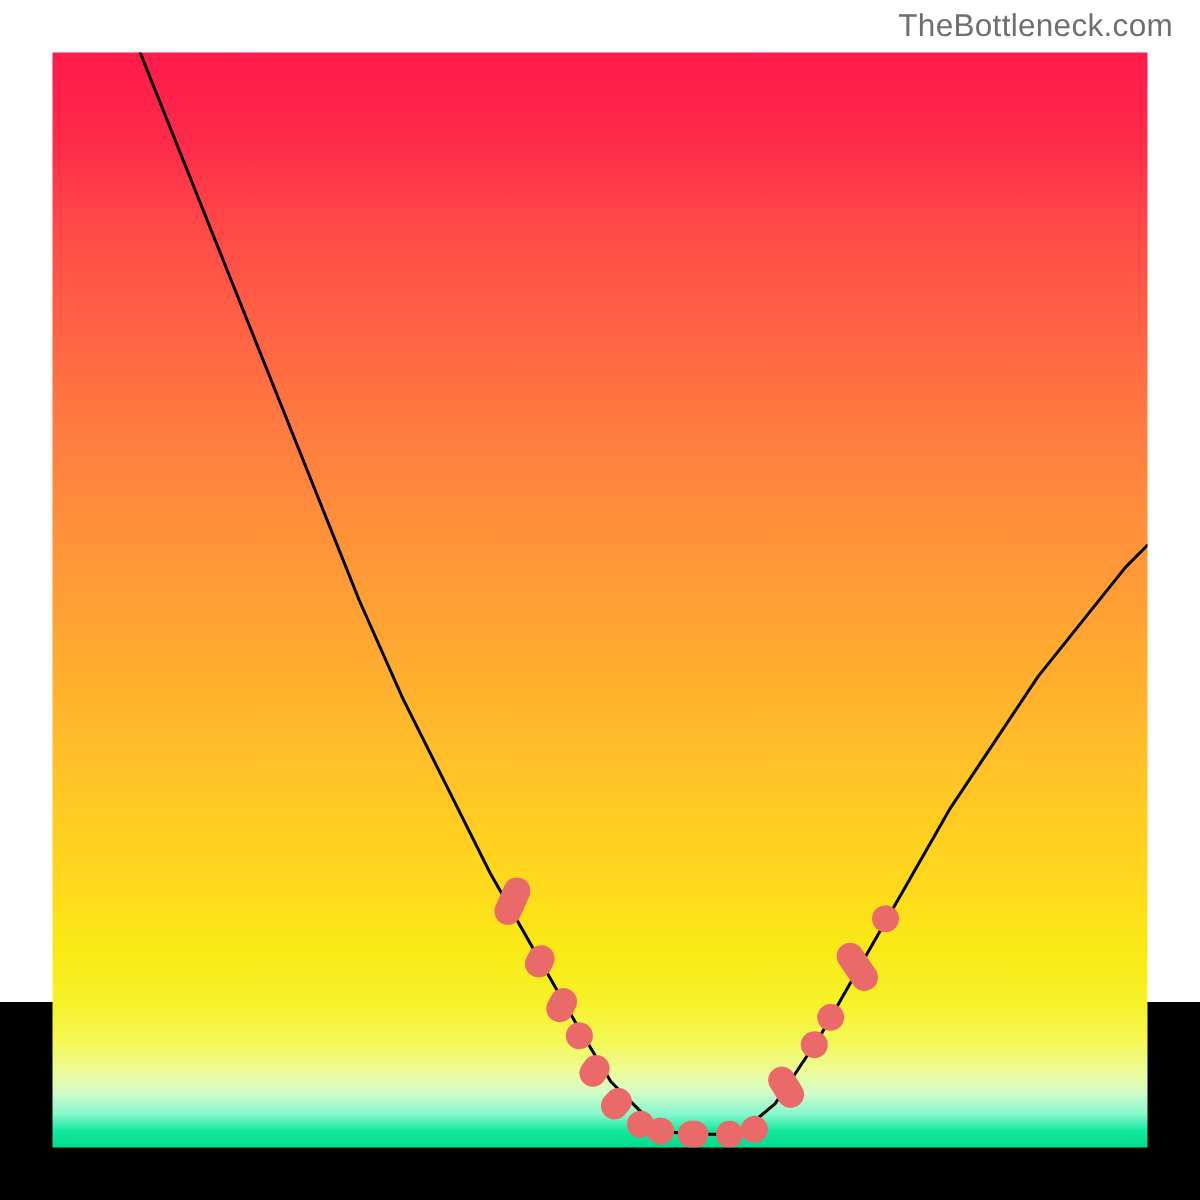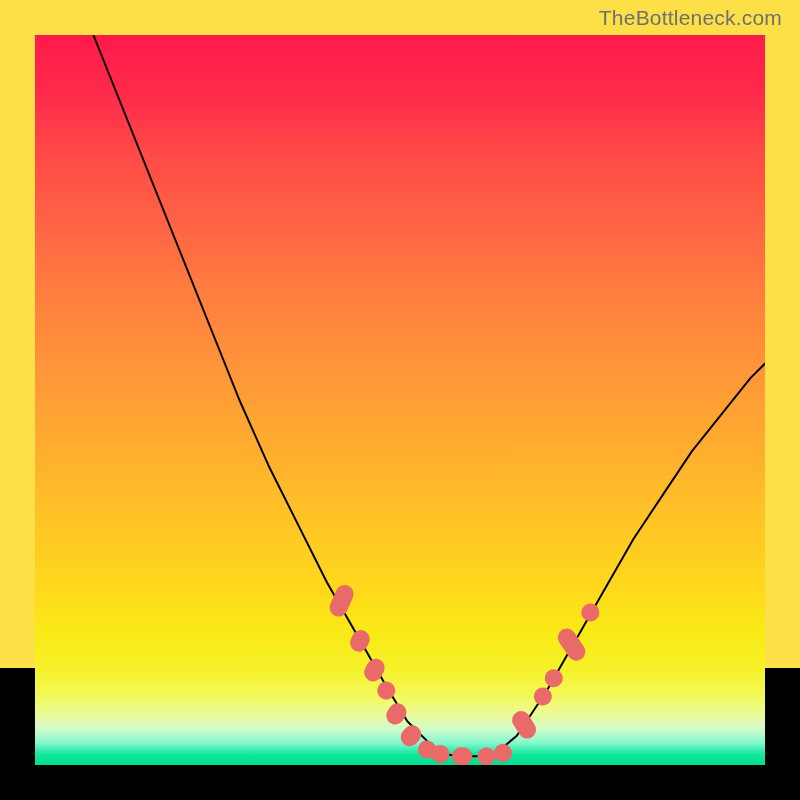--- a/index.html
+++ b/index.html
@@ -10,21 +10,21 @@
     background: #000;
     overflow: hidden;
     font-family: -apple-system, Helvetica, Arial, sans-serif;
   }
   .frame {
     position: absolute;
     top: 0;
     left: 0;
     width: 800px;
     height: 668px;
-    background: #fde047;
+    background: #ffffff;
   }
   .plot-area {
     position: absolute;
     top: 35px;
     left: 35px;
     width: 730px;
     height: 730px;
     background: linear-gradient(
       to bottom,
       #ff1a4b 0%,

